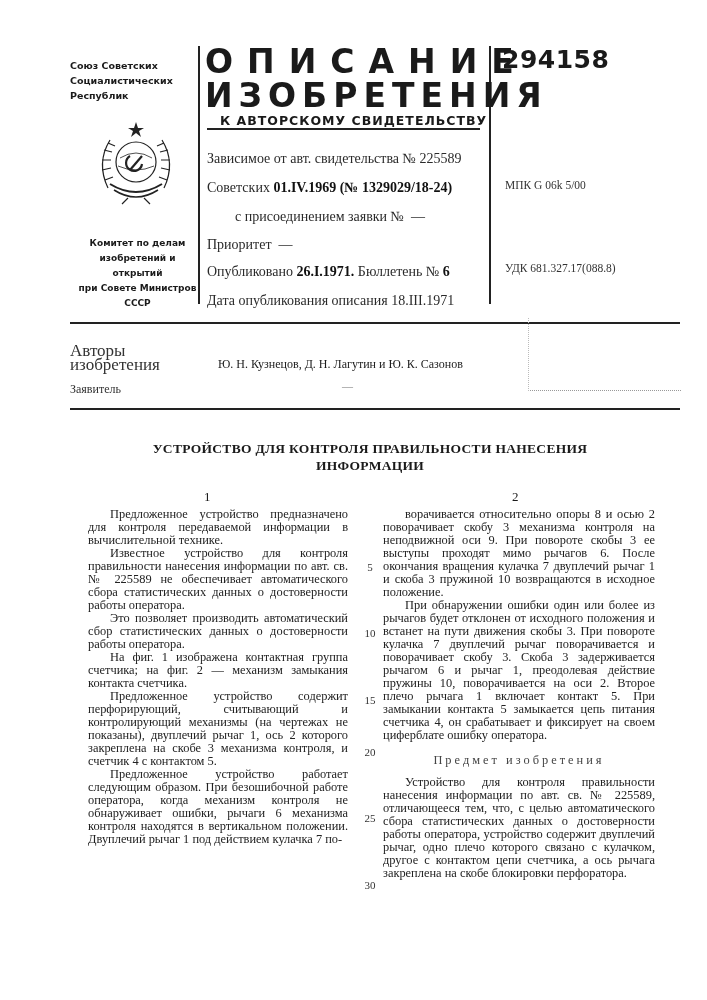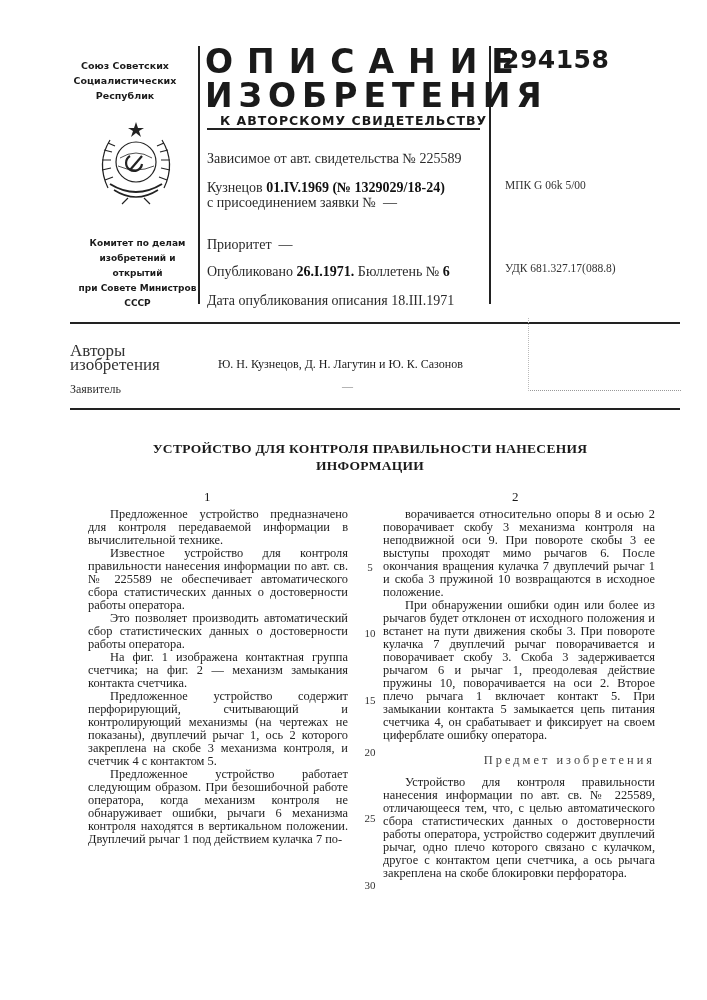--- a/index.html
+++ b/index.html
@@ -1,21 +1,21 @@
 <!DOCTYPE html>
 <html><head>
 <meta charset="utf-8">
 <style>
   html, body { margin:0; padding:0; background:#ffffff; }
   body { width:707px; height:1000px; position:relative; overflow:hidden; color:#1a1a1a;
          font-family:"Liberation Serif", "DejaVu Serif", serif; }
   .abs { position:absolute; }
   .sans { font-family:"DejaVu Sans", "Liberation Sans", sans-serif; }
   
-  #org-top { left:70px; top:58px; width:110px; text-align:center; font-size:9.5px; line-height:15px; font-weight:bold; }
+  #org-top { left:70px; top:58px; width:110px; font-size:9.5px; line-height:15px; font-weight:bold; }
   #emblem { left:90px; top:118px; width:92px; height:92px; }
   #org-bottom { left:75px; top:236px; width:125px; text-align:center; font-size:9px; line-height:15px; font-weight:bold; }
   
   #vrule-left { left:198px; top:46px; width:2px; height:258px; background:#222; }
   #vrule-right { left:489px; top:46px; width:2px; height:258px; background:#222; }
   
   #title1 { left:205px; top:44px; font-size:33px; font-weight:bold; letter-spacing:14px; line-height:36px; }
   #title2 { left:205px; top:78px; font-size:33px; font-weight:bold; letter-spacing:6px; line-height:36px; }
   #title3 { left:220px; top:113px; font-size:12.5px; font-weight:bold; letter-spacing:1px; }
   #title-underline { left:207px; top:128px; width:273px; height:1.5px; background:#222; }
@@ -37,21 +37,21 @@
   #doc-heading { left:70px; top:440px; width:600px; text-align:center; font-size:13.5px; font-weight:bold; line-height:17px; letter-spacing:0.3px; }
   
   .col { font-size:12.4px; line-height:13px; color:#222; text-align:justify; }
   #col1 { left:88px; top:508px; width:260px; }
   #col2 { left:383px; top:508px; width:272px; }
   .col p { margin:0; text-indent:22px; }
   .colnum { font-size:13px; }
   #colnum1 { left:204px; top:489px; }
   #colnum2 { left:512px; top:489px; }
   .lnum { font-size:11px; color:#333; width:20px; text-align:center; }
-  #claim-heading { text-align:right; letter-spacing:3px; margin:12px 0 9px 0; color:#444; }
+  #claim-heading { text-align:center; letter-spacing:3px; margin:12px 0 9px 0; color:#444; }
 </style>
 </head>
 <body>
 
 <div id="org-top" class="abs sans">
   <div>Союз Советских</div>
   <div>Социалистических</div>
   <div>Республик</div>
 </div>
 
@@ -88,25 +88,25 @@
 <div id="title2" class="abs sans">ИЗОБРЕТЕНИЯ</div>
 <div id="title3" class="abs sans">К АВТОРСКОМУ СВИДЕТЕЛЬСТВУ</div>
 <div id="title-underline" class="abs"></div>
 <div id="patent-no" class="abs sans">294158</div>
 
 <div class="abs meta" style="top:151px;">
   <span>Зависимое от авт. свидетельства №</span>
   <span>225589</span>
 </div>
 <div class="abs meta" style="top:180px;">
-  <span>Кузнецов</span>
+  <span>Советских</span>
   <b>01.IV.1969</b>
   <b>(№ 1329029/18-24)</b>
 </div>
-<div class="abs meta" style="top:195px;">
+<div class="abs meta" style="top:209px;margin-left:28px;">
   <span>с присоединением заявки №</span>
   &nbsp;<span>—</span>
 </div>
 <div class="abs meta" style="top:237px;">
   <span>Приоритет</span>
   &nbsp;<span>—</span>
 </div>
 <div class="abs meta" style="top:264px;">
   <span>Опубликовано</span>
   <b>26.I.1971.</b>

